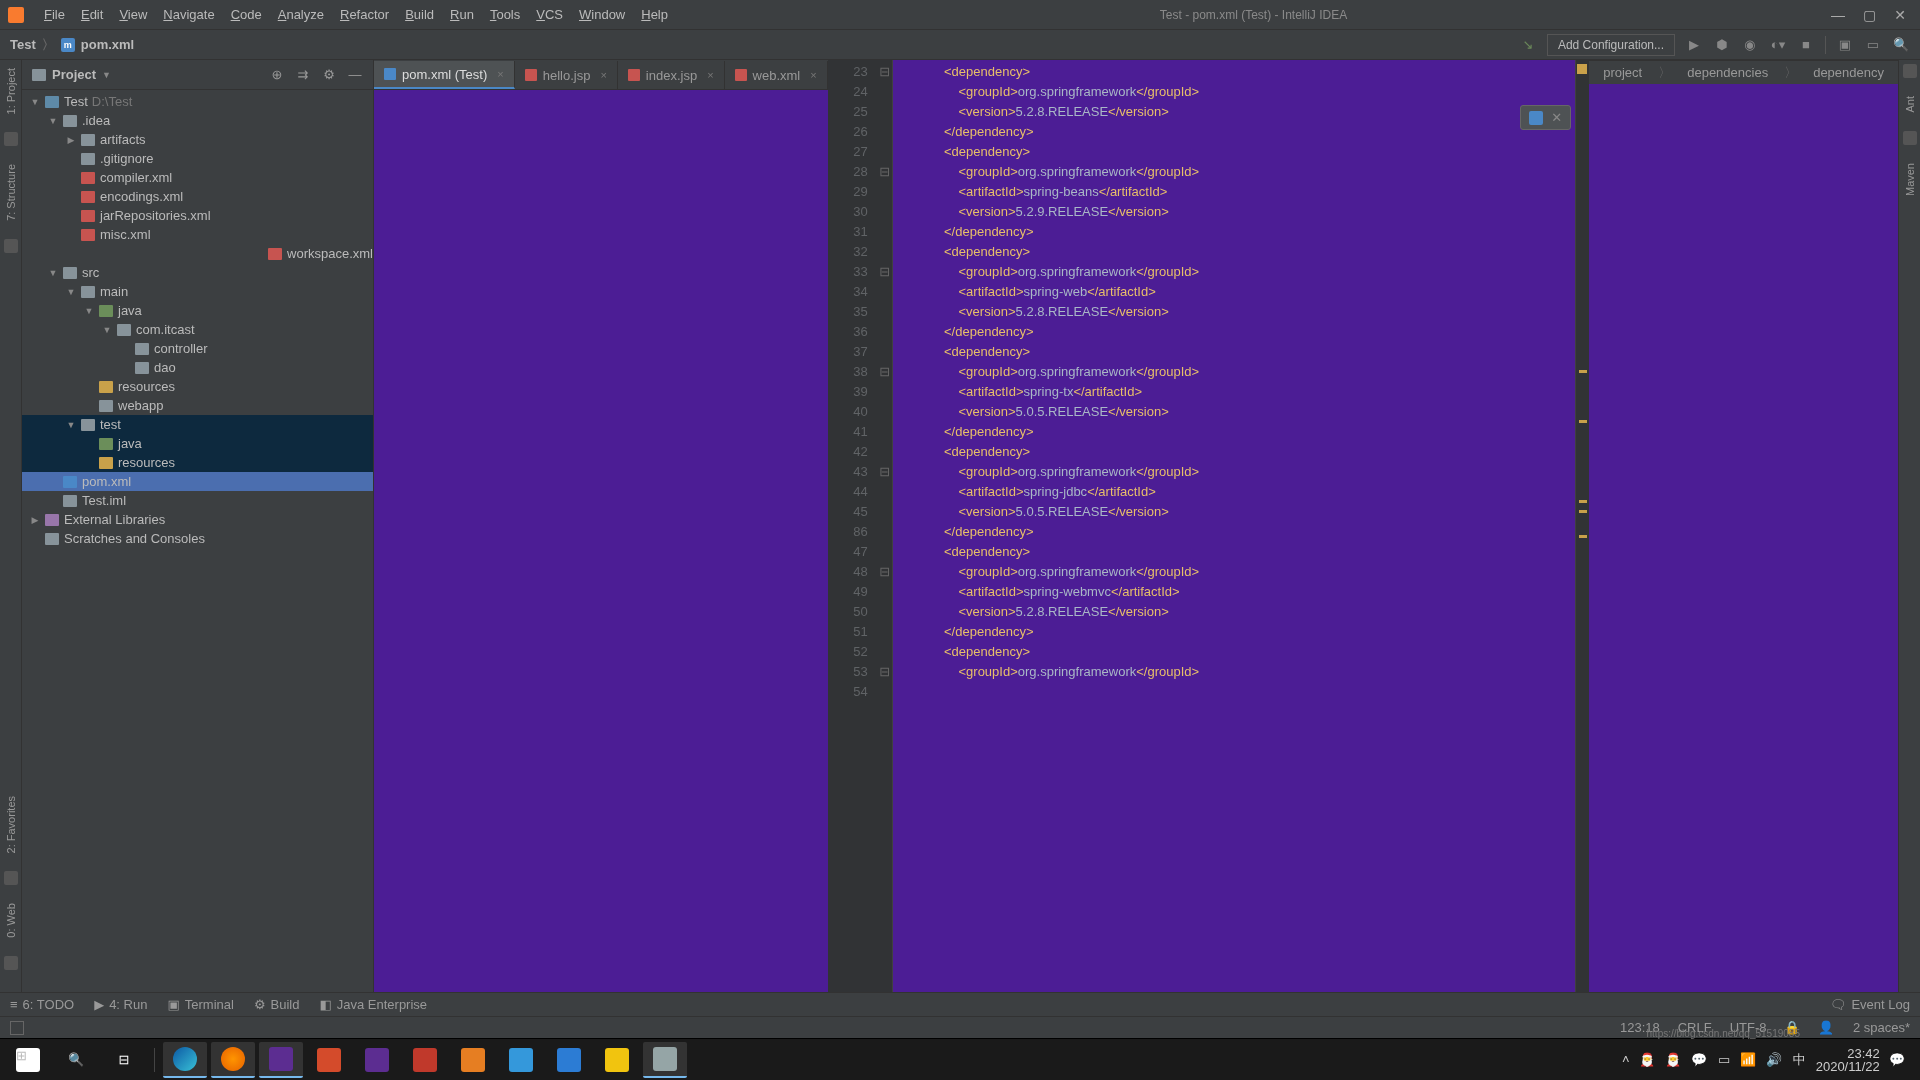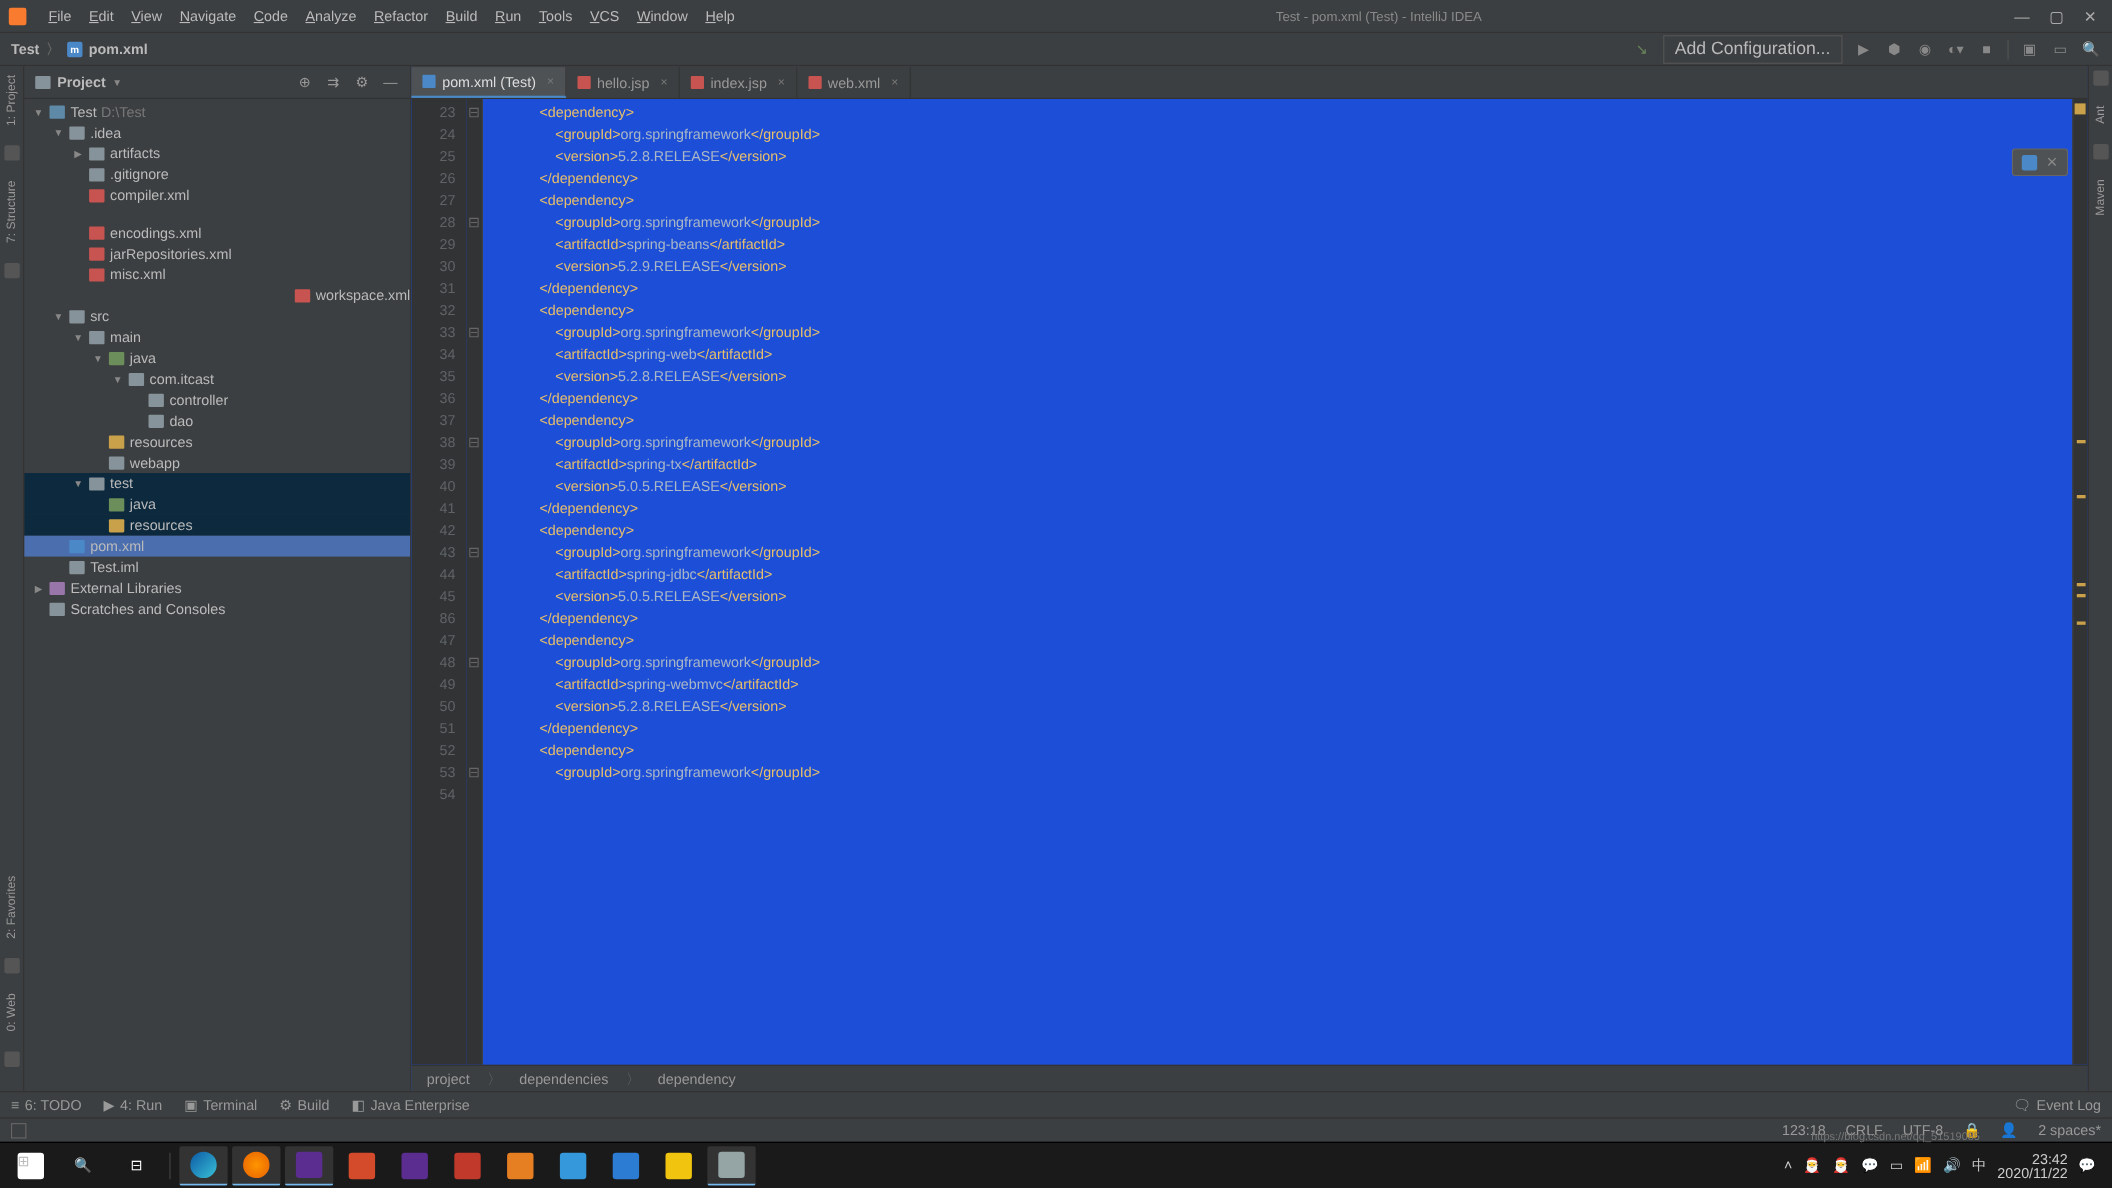--- a/index.html
+++ b/index.html
@@ -11,21 +11,21 @@
 .menubar .mitem .ul{text-decoration:underline}
 .title-text{flex:1;text-align:center;color:#8a8a8a;font-size:12px}
 .win-controls{display:flex;gap:18px;color:#aaa;padding-right:6px}
 .win-controls span{cursor:pointer;font-size:14px}
 .nav-row{height:30px;background:#3c3f41;display:flex;align-items:center;padding:0 10px;border-bottom:1px solid #323232}
 .breadcrumb{display:flex;align-items:center;gap:6px;font-size:13px;font-weight:bold}
 .breadcrumb .m-icon{width:14px;height:14px;background:#4a88c7;border-radius:2px;display:inline-flex;align-items:center;justify-content:center;color:#fff;font-size:9px;font-weight:bold}
 .nav-spacer{flex:1}
 .toolbar-right{display:flex;align-items:center;gap:10px}
 .tool-icon{width:18px;height:18px;color:#888;cursor:pointer;display:flex;align-items:center;justify-content:center}
-.add-config{background:#3c3f41;border:1px solid #555;padding:3px 10px;color:#bbb;cursor:pointer;font-size:16px}
+.add-config{background:#3c3f41;border:1px solid #555;padding:3px 10px;color:#bbb;cursor:pointer;font-size:12px}
 .main-row{flex:1;display:flex;min-height:0}
 .left-gutter{width:22px;background:#3c3f41;display:flex;flex-direction:column;align-items:center;padding-top:4px;gap:14px;border-right:1px solid #323232}
 .gutter-label{writing-mode:vertical-rl;transform:rotate(180deg);font-size:11px;color:#999;cursor:pointer;padding:4px 0}
 .gutter-icon{width:14px;height:14px;background:#555;border-radius:2px}
 .project-panel{width:352px;background:#3c3f41;display:flex;flex-direction:column;border-right:1px solid #323232}
 .panel-header{height:30px;display:flex;align-items:center;padding:0 10px;border-bottom:1px solid #323232}
 .panel-header .ph-title{display:flex;align-items:center;gap:6px;font-weight:bold;color:#bbb}
 .panel-header .ph-title .folder-ic{width:14px;height:12px;background:#87939a;border-radius:1px}
 .panel-header .ph-spacer{flex:1}
 .panel-header .ph-icon{width:16px;height:16px;margin-left:10px;color:#999;cursor:pointer;display:flex;align-items:center;justify-content:center}
@@ -39,21 +39,21 @@
 .ic-pkg{background:#87939a}
 .ic-module{background:#5e8aa8}
 .ic-file{background:#87939a}
 .ic-xml{background:#c75450}
 .ic-m{background:#4a88c7}
 .ic-java{background:#6b8e5a}
 .ic-res{background:#c9a14a}
 .ic-lib{background:#9876aa}
 .tlabel{color:#bbb}
 .tpath{color:#777;margin-left:4px}
-.editor-area{flex:1;display:flex;flex-direction:column;background:#1d4ed8;min-width:0}
+.editor-area{flex:1;display:flex;background:#4c1d95;min-width:0}
 .tabs-row{height:30px;background:#3c3f41;display:flex;align-items:flex-end;border-bottom:1px solid #323232}
 .tab{height:28px;display:flex;align-items:center;padding:0 10px;gap:6px;background:#3c3f41;border-right:1px solid #323232;cursor:pointer;color:#999;font-size:12px}
 .tab.active{background:#4e5254;color:#ddd;border-bottom:2px solid #4a88c7}
 .tab .tab-ic{width:12px;height:12px;border-radius:1px}
 .tab .close-x{color:#777;font-size:11px;margin-left:4px}
 .editor-body{flex:1;display:flex;overflow:hidden;position:relative;font-family:Consolas,monospace;font-size:13px}
 .gutter-col{width:50px;background:#313335;text-align:right;padding-right:10px;color:#606366;line-height:20px;padding-top:2px}
 .fold-col{width:15px;background:#313335;border-right:1px solid #404040;line-height:20px;padding-top:2px;color:#666;font-size:9px}
 .fold-col div{height:20px;display:flex;align-items:center;justify-content:center}
 .code-col{flex:1;padding-left:8px;line-height:20px;padding-top:2px;overflow:hidden}
@@ -181,21 +181,21 @@
         <div class="tree-row" style="padding-left: 44px;">
           <span class="arrow"></span>
           <span class="node-icon ic-file"></span>
           <span class="tlabel">.gitignore</span>
         </div>
         <div class="tree-row" style="padding-left: 44px;">
           <span class="arrow"></span>
           <span class="node-icon ic-xml"></span>
           <span class="tlabel">compiler.xml</span>
         </div>
-        <div class="tree-row" style="padding-left: 44px; margin-top: 15px;">
+        <div class="tree-row" style="padding-left: 44px;">
           <span class="arrow"></span>
           <span class="node-icon ic-xml"></span>
           <span class="tlabel">encodings.xml</span>
         </div>
         <div class="tree-row" style="padding-left: 44px;">
           <span class="arrow"></span>
           <span class="node-icon ic-xml"></span>
           <span class="tlabel">jarRepositories.xml</span>
         </div>
         <div class="tree-row" style="padding-left: 44px;">

